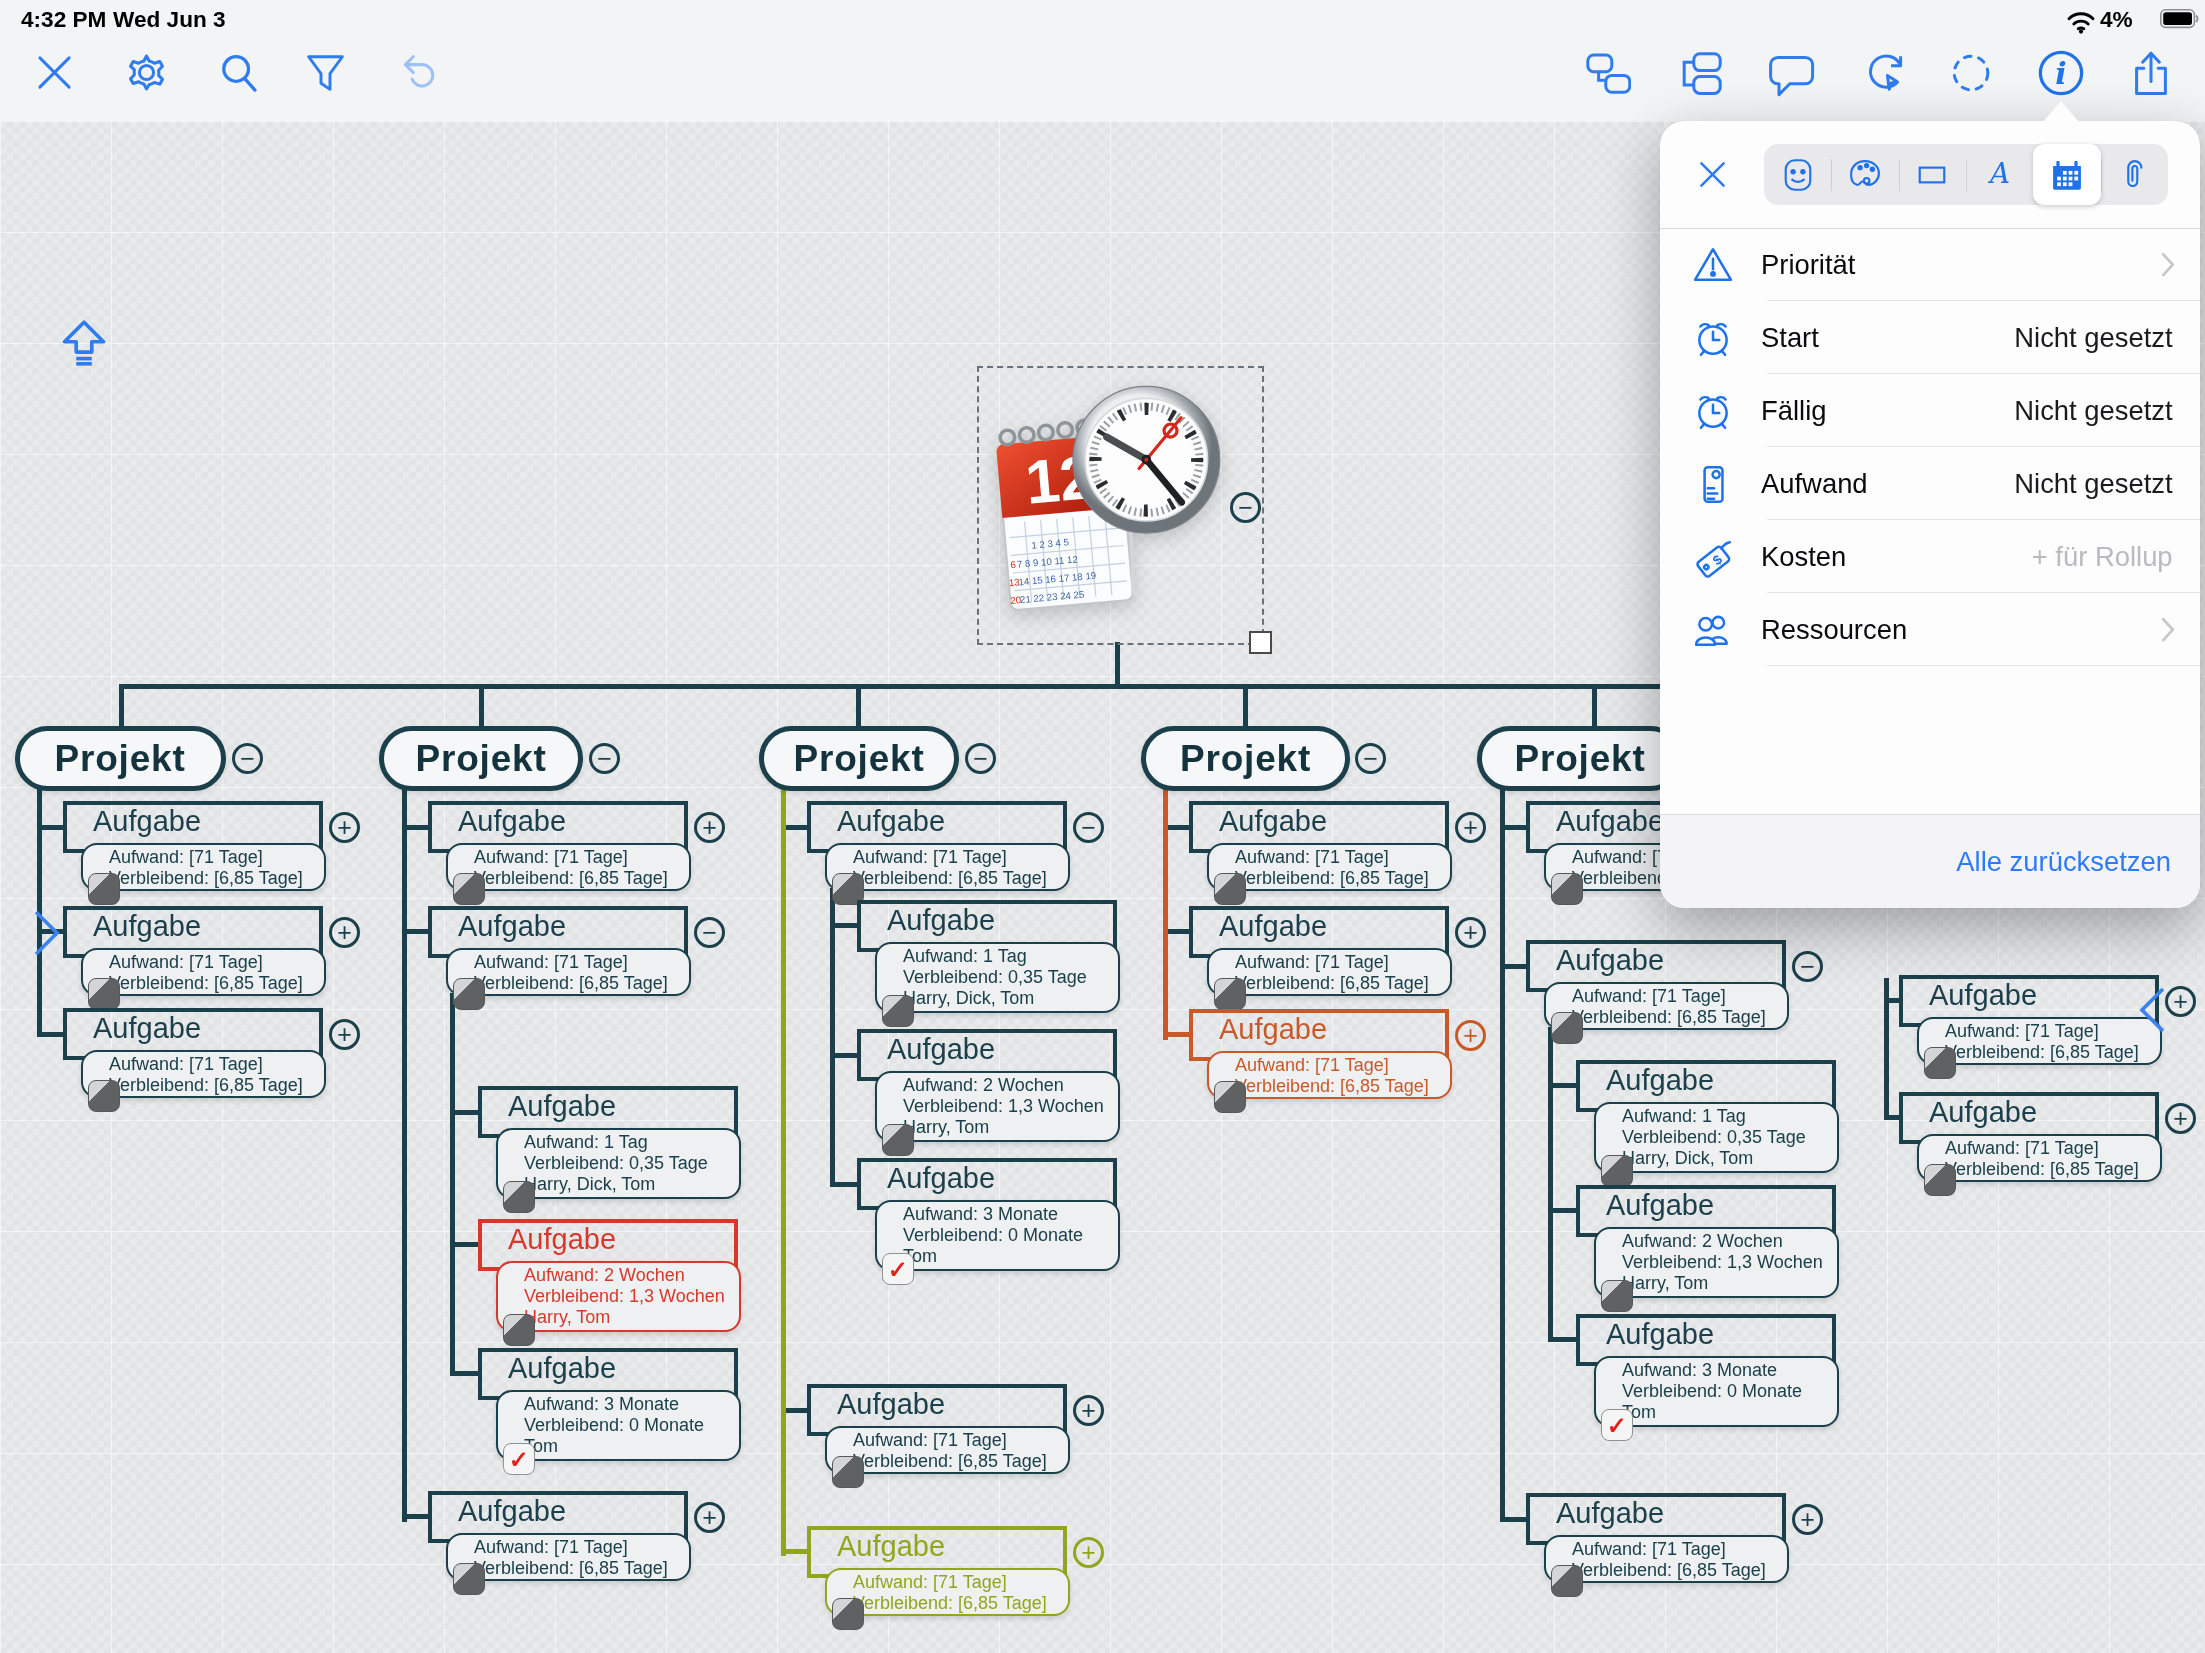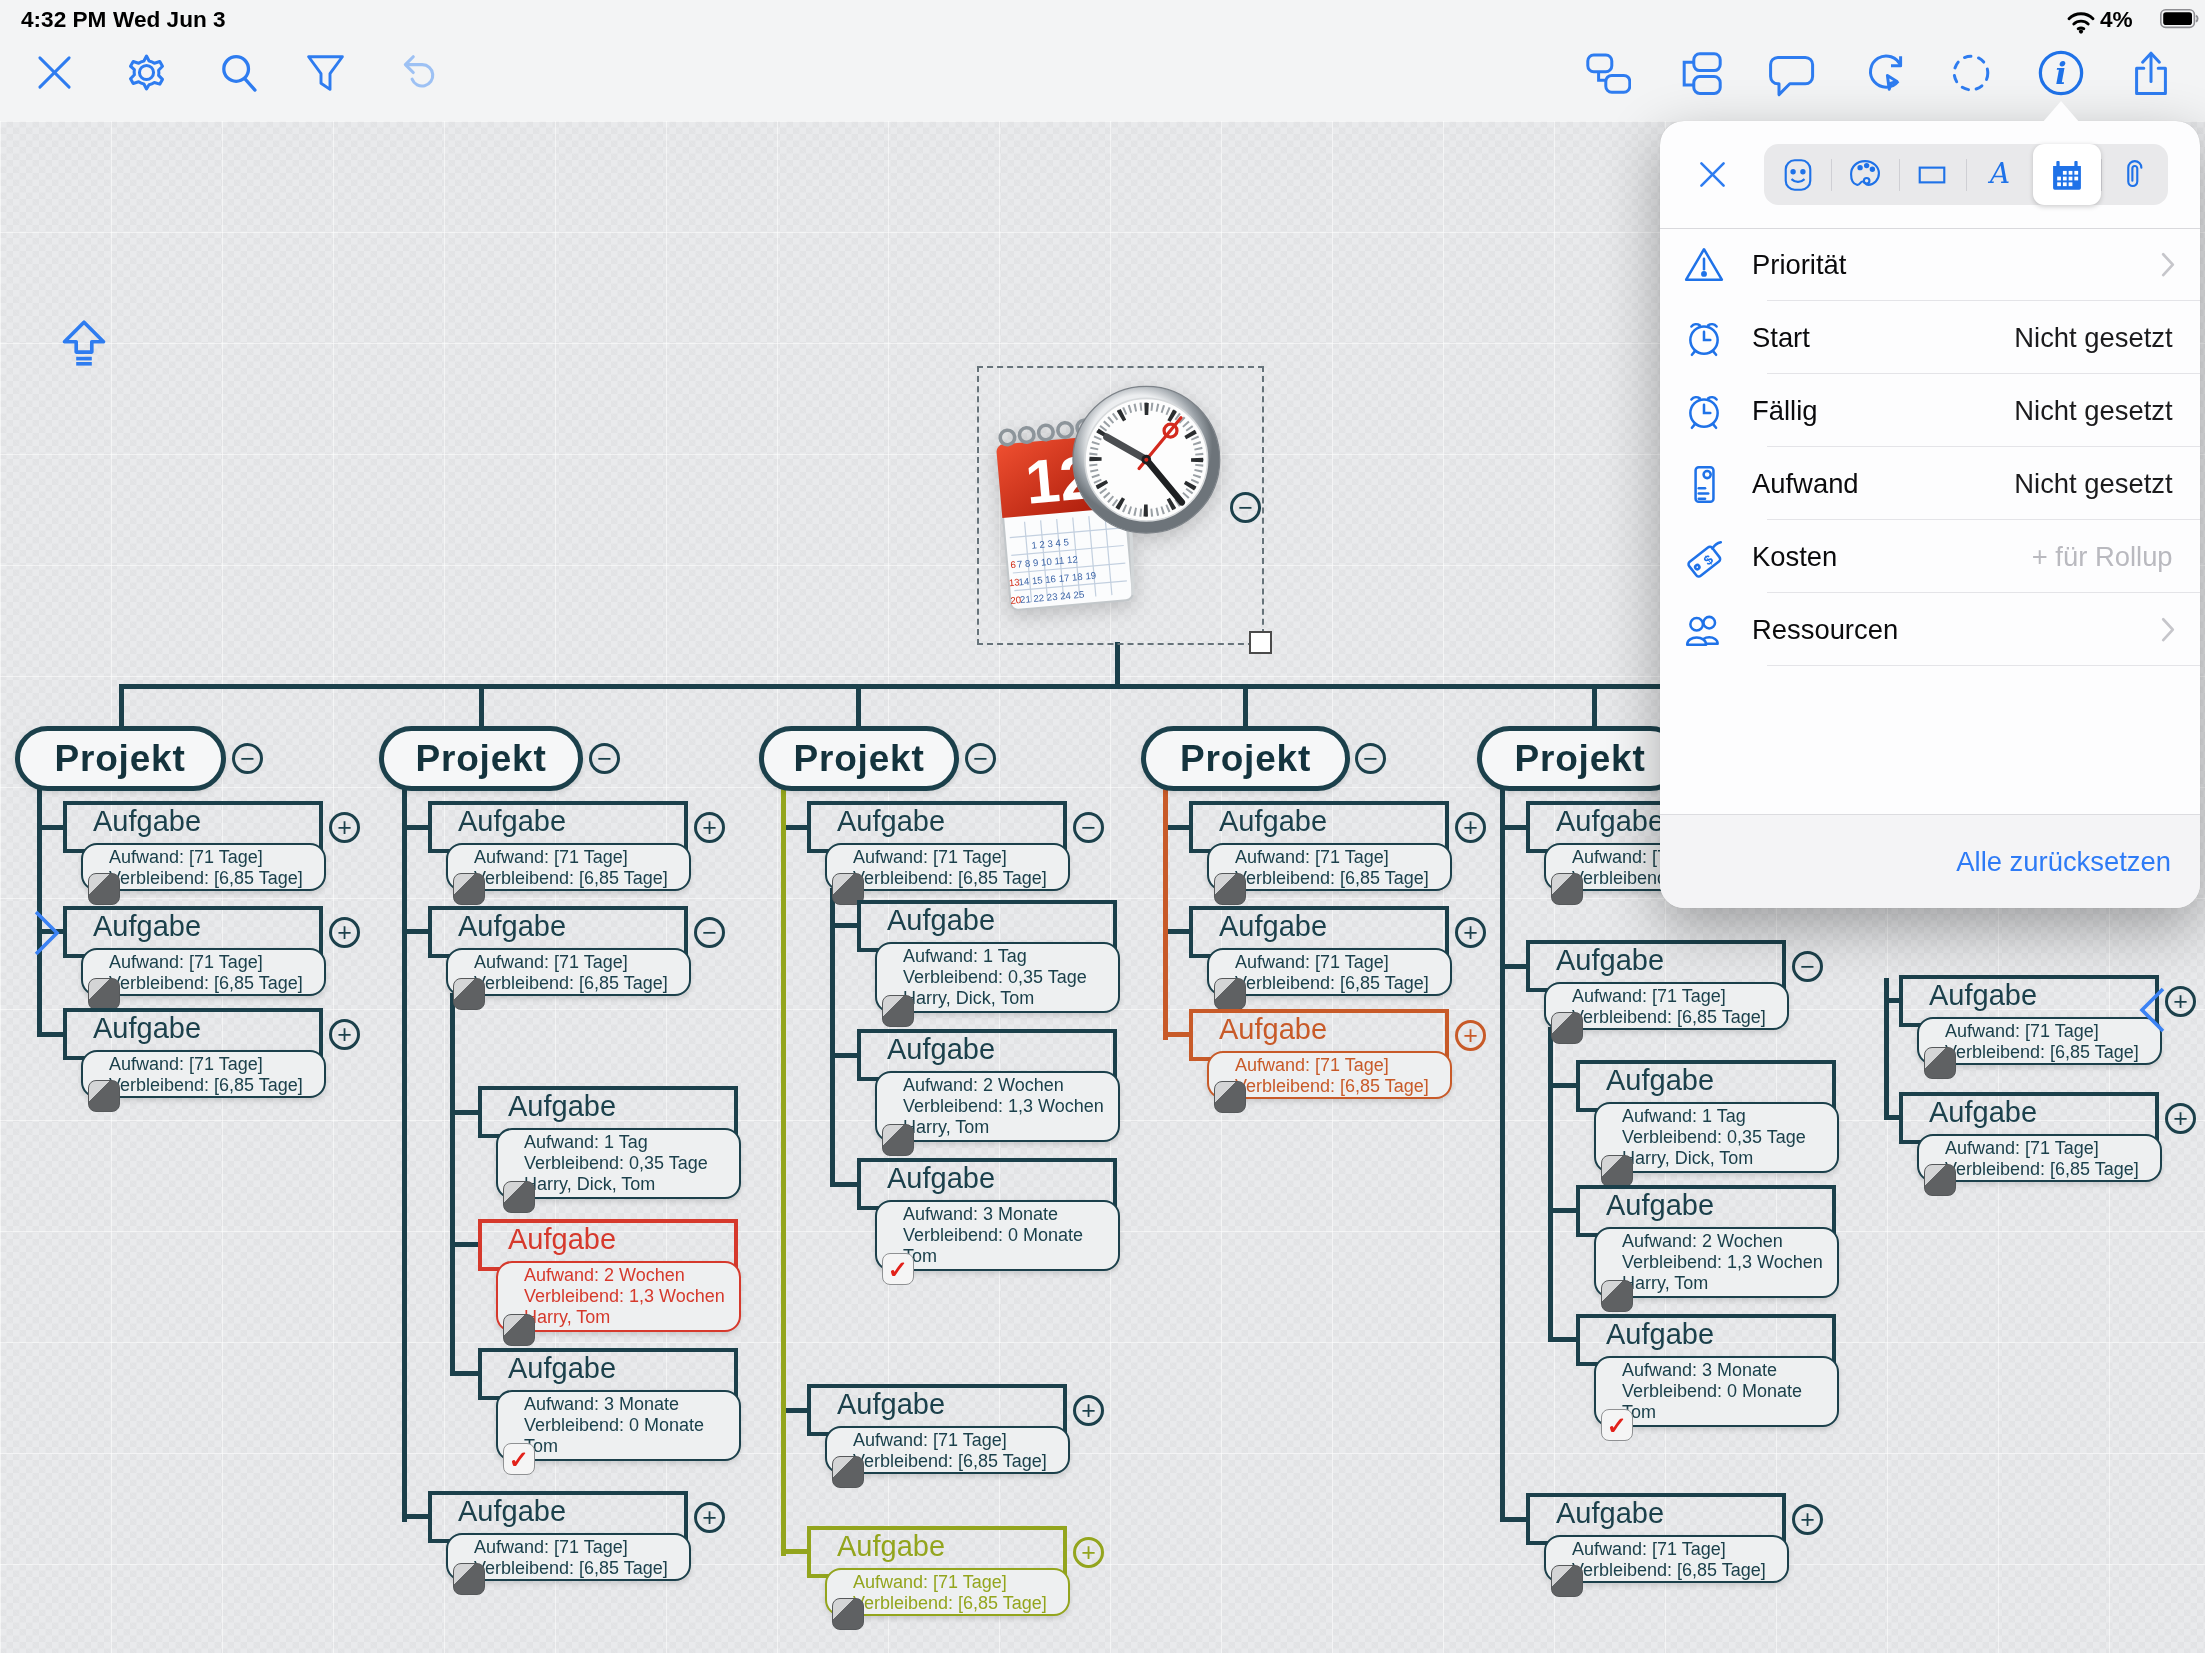--- a/index.html
+++ b/index.html
@@ -59,21 +59,21 @@
   .pop-head{position:absolute;left:0;top:0;right:0;height:107px;display:flex;align-items:center;
     border-bottom:0.8px solid #d9d9dd;}
   .pop-close{margin-left:31px;width:42px;height:42px;display:flex;align-items:center;justify-content:center;}
   .seg{margin-left:31px;width:404px;height:61px;background:#e9e9eb;border-radius:14.5px;
     display:flex;align-items:center;position:relative;}
   .segcell{flex:1;height:100%;display:flex;align-items:center;justify-content:center;position:relative;}
   .segcell:not(:first-child)::before{content:"";position:absolute;left:0;top:14.5px;bottom:14.5px;width:0.8px;background:#cfcfd4;}
   .segcell.sel-tab{background:#ffffff;border-radius:11.3px;box-shadow:0 1.6px 4.8px rgba(0,0,0,.18);z-index:1;}
   .segcell.sel-tab::before{display:none;}
   .pop-rows{position:absolute;left:0;top:107px;right:0;}
-  .prow{height:73px;display:flex;align-items:center;padding-left:20px;position:relative;}
+  .prow{height:73px;display:flex;align-items:center;padding-left:29px;position:relative;}
   .prow::after{content:"";position:absolute;left:107px;right:0;bottom:0;height:0.8px;background:#e4e4e8;}
   .prow .ric{width:48px;display:flex;justify-content:center;}
   .prow .rlabel{flex:1;margin-left:24px;font-size:27.4px;color:#0b0b0d;}
   .prow .rvalue{font-size:27.4px;color:#1b1b1d;margin-right:27.4px;}
   .prow .rvalue.muted{color:#b9b9bf;}
   .prow .rchev{margin-right:24px;}
   .pop-foot{position:absolute;left:0;right:0;bottom:0;height:94px;background:#f4f4f6;
     border-top:0.8px solid #dcdce0;border-radius:0 0 24px 24px;display:flex;align-items:center;
     justify-content:flex-end;padding-right:29px;box-sizing:border-box;}
   .pop-foot span{font-size:27.4px;color:#2e7bf6;}

